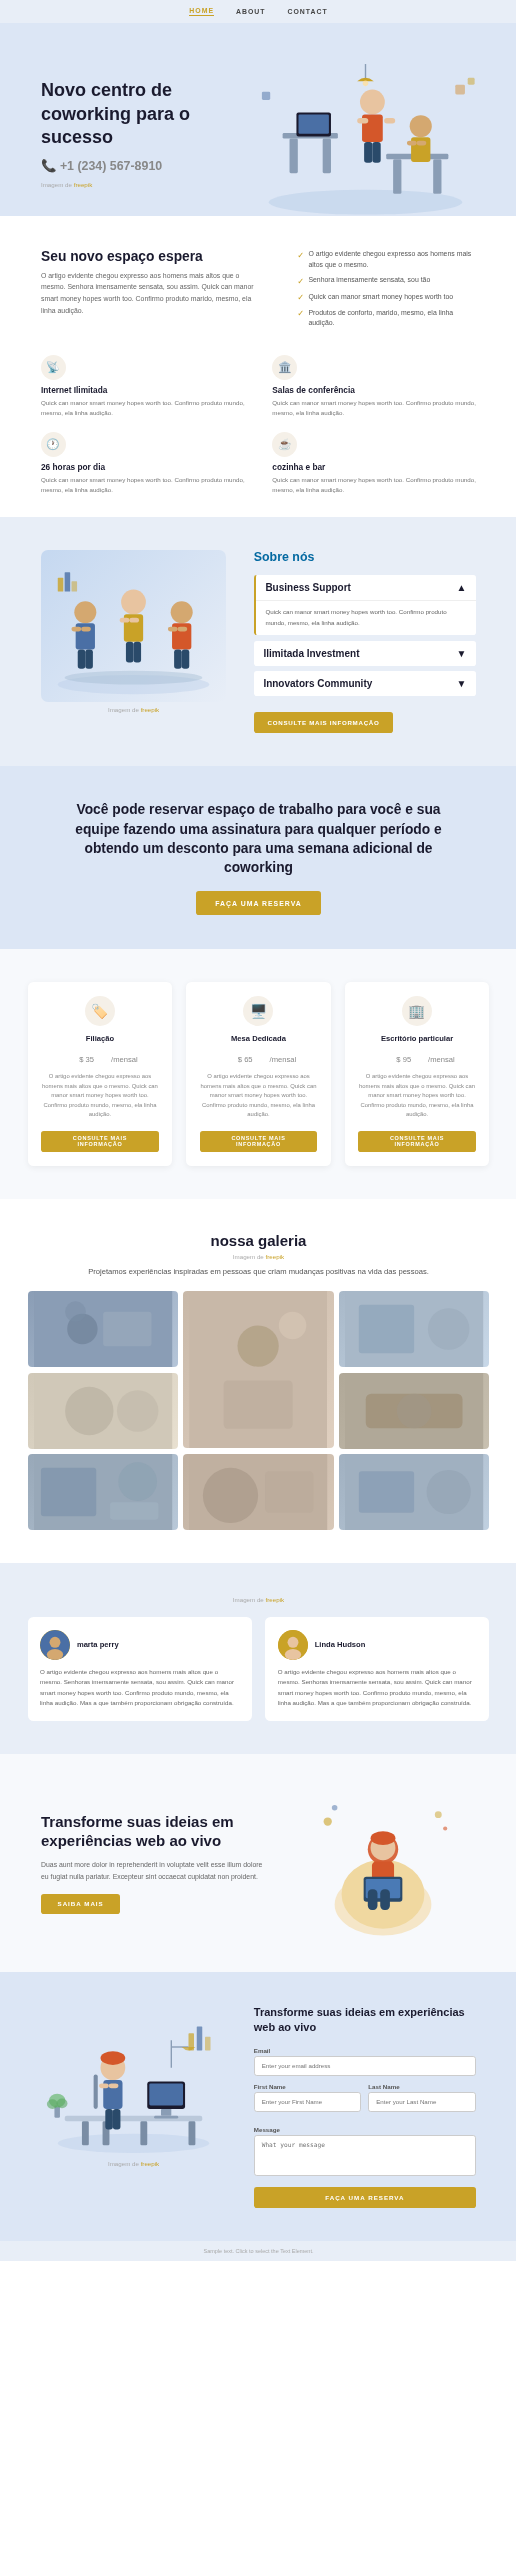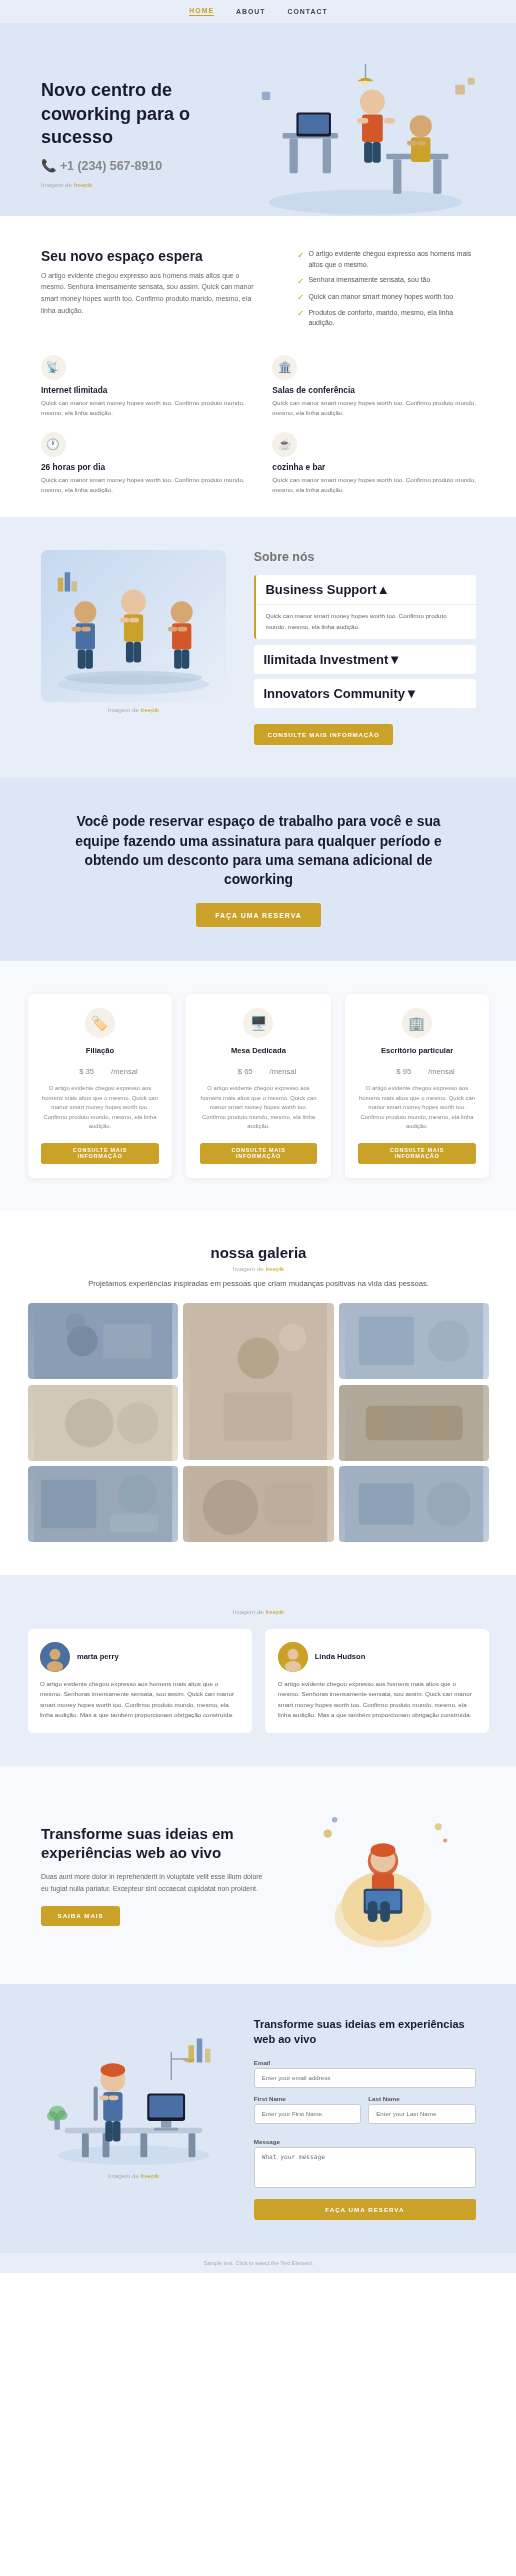--- a/index.html
+++ b/index.html
@@ -76,25 +76,25 @@
       width: 100%; height: 152px;
       background: linear-gradient(135deg, #c5d8f0 0%, #e8eef7 100%);
       border-radius: 6.9px;
       display: flex; align-items: center; justify-content: center;
       margin-bottom: 4.1px;
       overflow: hidden;
     }
     .about-img-label { font-size: 6.2px; color: #aaa; text-align: center; }
     .about-img-label a { color: #c9a227; }
     .about-right { flex: 1.2; }
-    .about-right h2 { font-size: 12.4px; font-weight: 700; color: #737373; margin-bottom: 11px; }
+    .about-right h2 { font-size: 12.4px; font-weight: 700; color: #0369a1; margin-bottom: 11px; }
     .accordion-item { background: #fff; margin-bottom: 5.5px; border-radius: 2.8px; overflow: hidden; }
     .accordion-header {
-      padding: 6.9px 9.6px; font-size: 13px; font-weight: 600; color: #1a1a2e;
-      cursor: pointer; display: flex; align-items: center; justify-content: flex-start;
+      padding: 6.9px 9.6px; font-size: 10px; font-weight: 600; color: #1a1a2e;
+      cursor: pointer; display: flex; align-items: center; justify-content: space-between;
     }
     .accordion-active { background: #fff; border-left: 2.1px solid #c9a227; }
     .accordion-body { padding: 6.9px 9.6px; font-size: 6.2px; color: #666; line-height: 1.7; border-top: 0.7px solid #eee; }
     .about-btn {
       margin-top: 11px;
       background: #c9a227; color: #fff;
       border: none; border-radius: 2.8px;
       padding: 6.9px 13.8px; font-size: 6.2px; font-weight: 700;
       letter-spacing: 0.7px; cursor: pointer;
       text-transform: uppercase;

